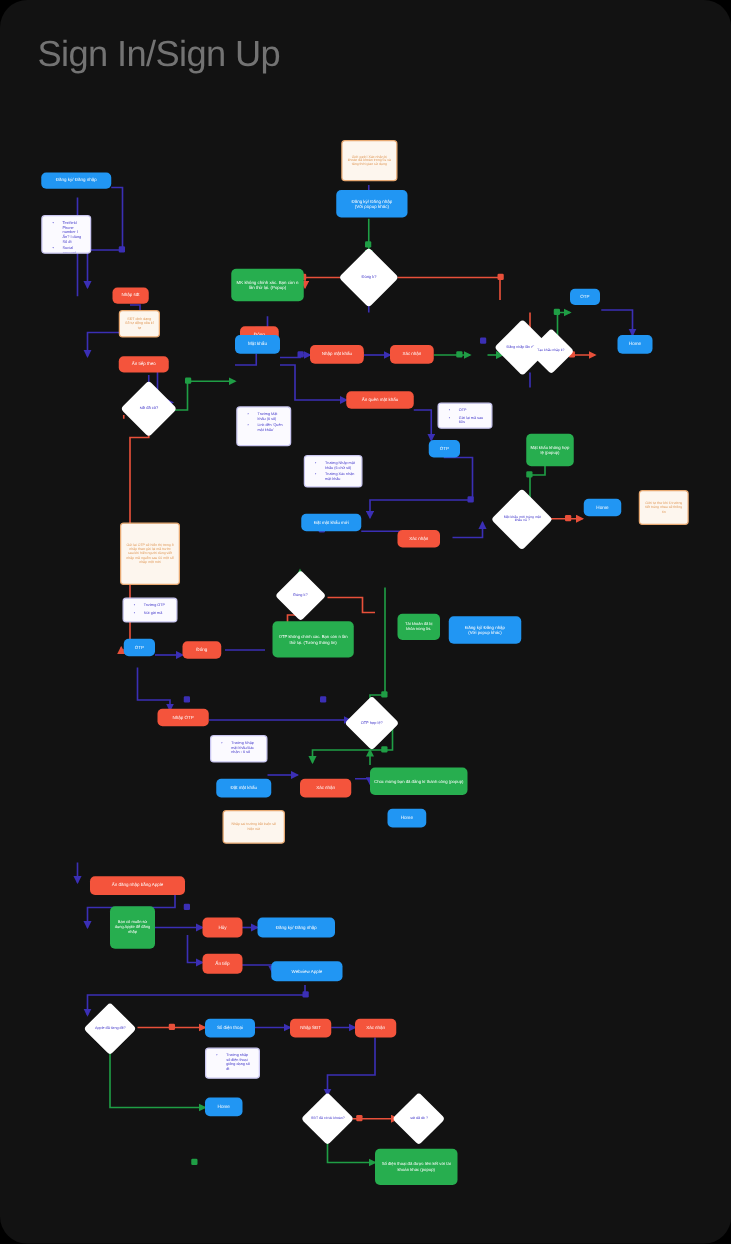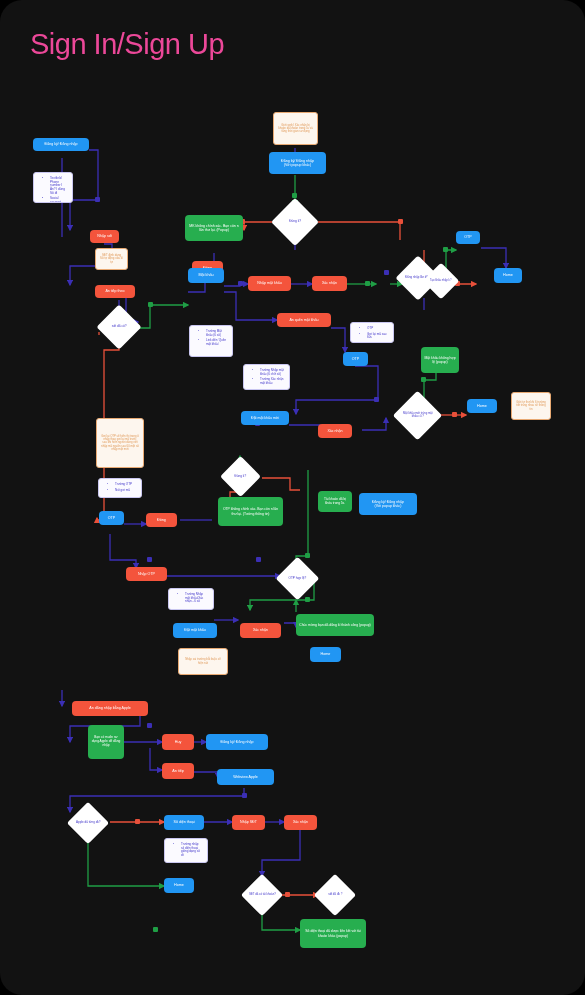--- a/index.html
+++ b/index.html
@@ -3,21 +3,21 @@
 <meta charset="utf-8">
 <style>
   html,body{margin:0;padding:0;background:#000;}
   body{font-family:"Liberation Sans",sans-serif;}
   #canvas{
     position:relative;width:585px;height:995px;
     background:#121212;border-radius:22px;overflow:hidden;
   }
   #page-title{
     position:absolute;left:30px;top:28px;
-    font-size:29px;color:#ec4899;font-weight:400;letter-spacing:-0.5px;
+    font-size:29px;color:#737373;font-weight:400;letter-spacing:-0.5px;
     white-space:nowrap;
   }
   svg#wires{position:absolute;left:0;top:0;width:585px;height:995px;}
   .node{
     position:absolute;box-sizing:border-box;
     display:flex;align-items:center;justify-content:center;
     text-align:center;color:#fff;line-height:1.18;
     border-radius:4px;overflow:hidden;
     padding:2px 3px;
   }

